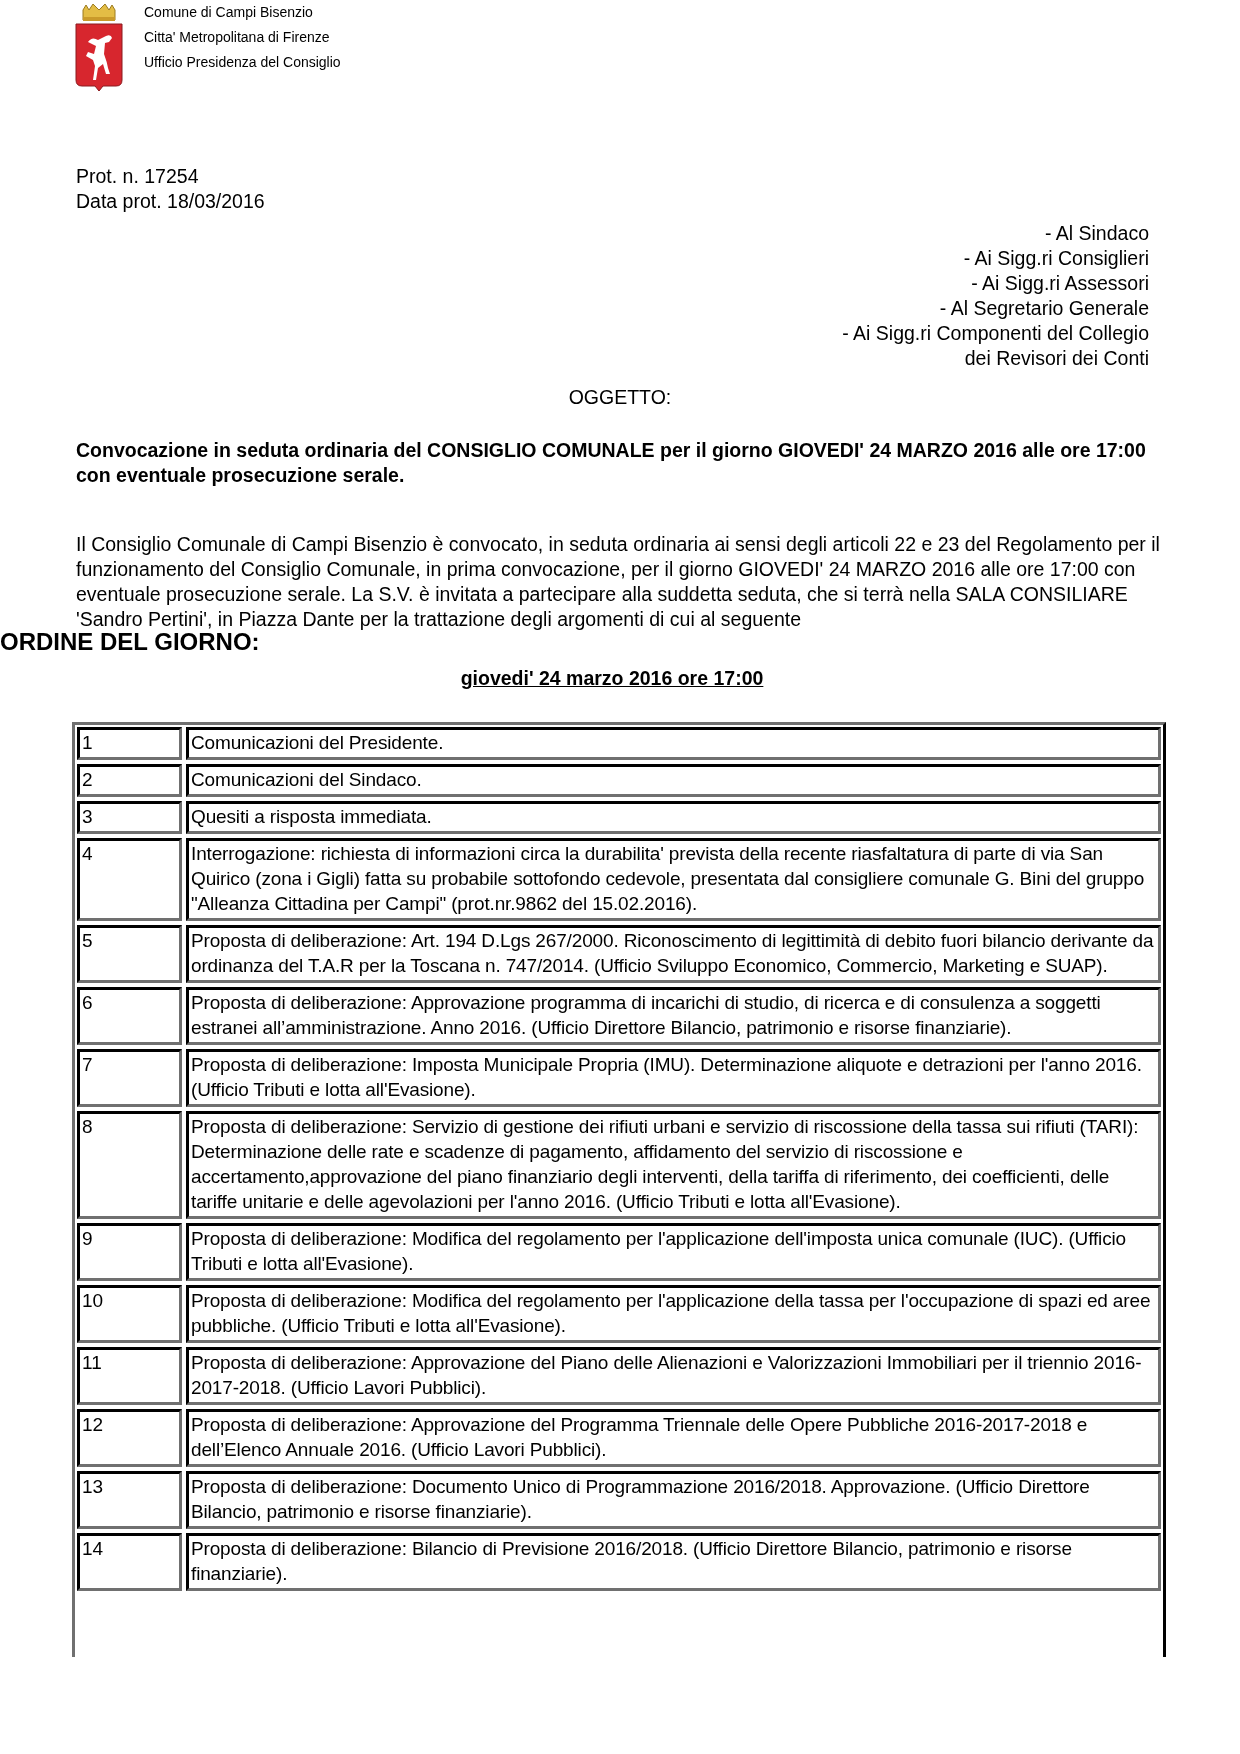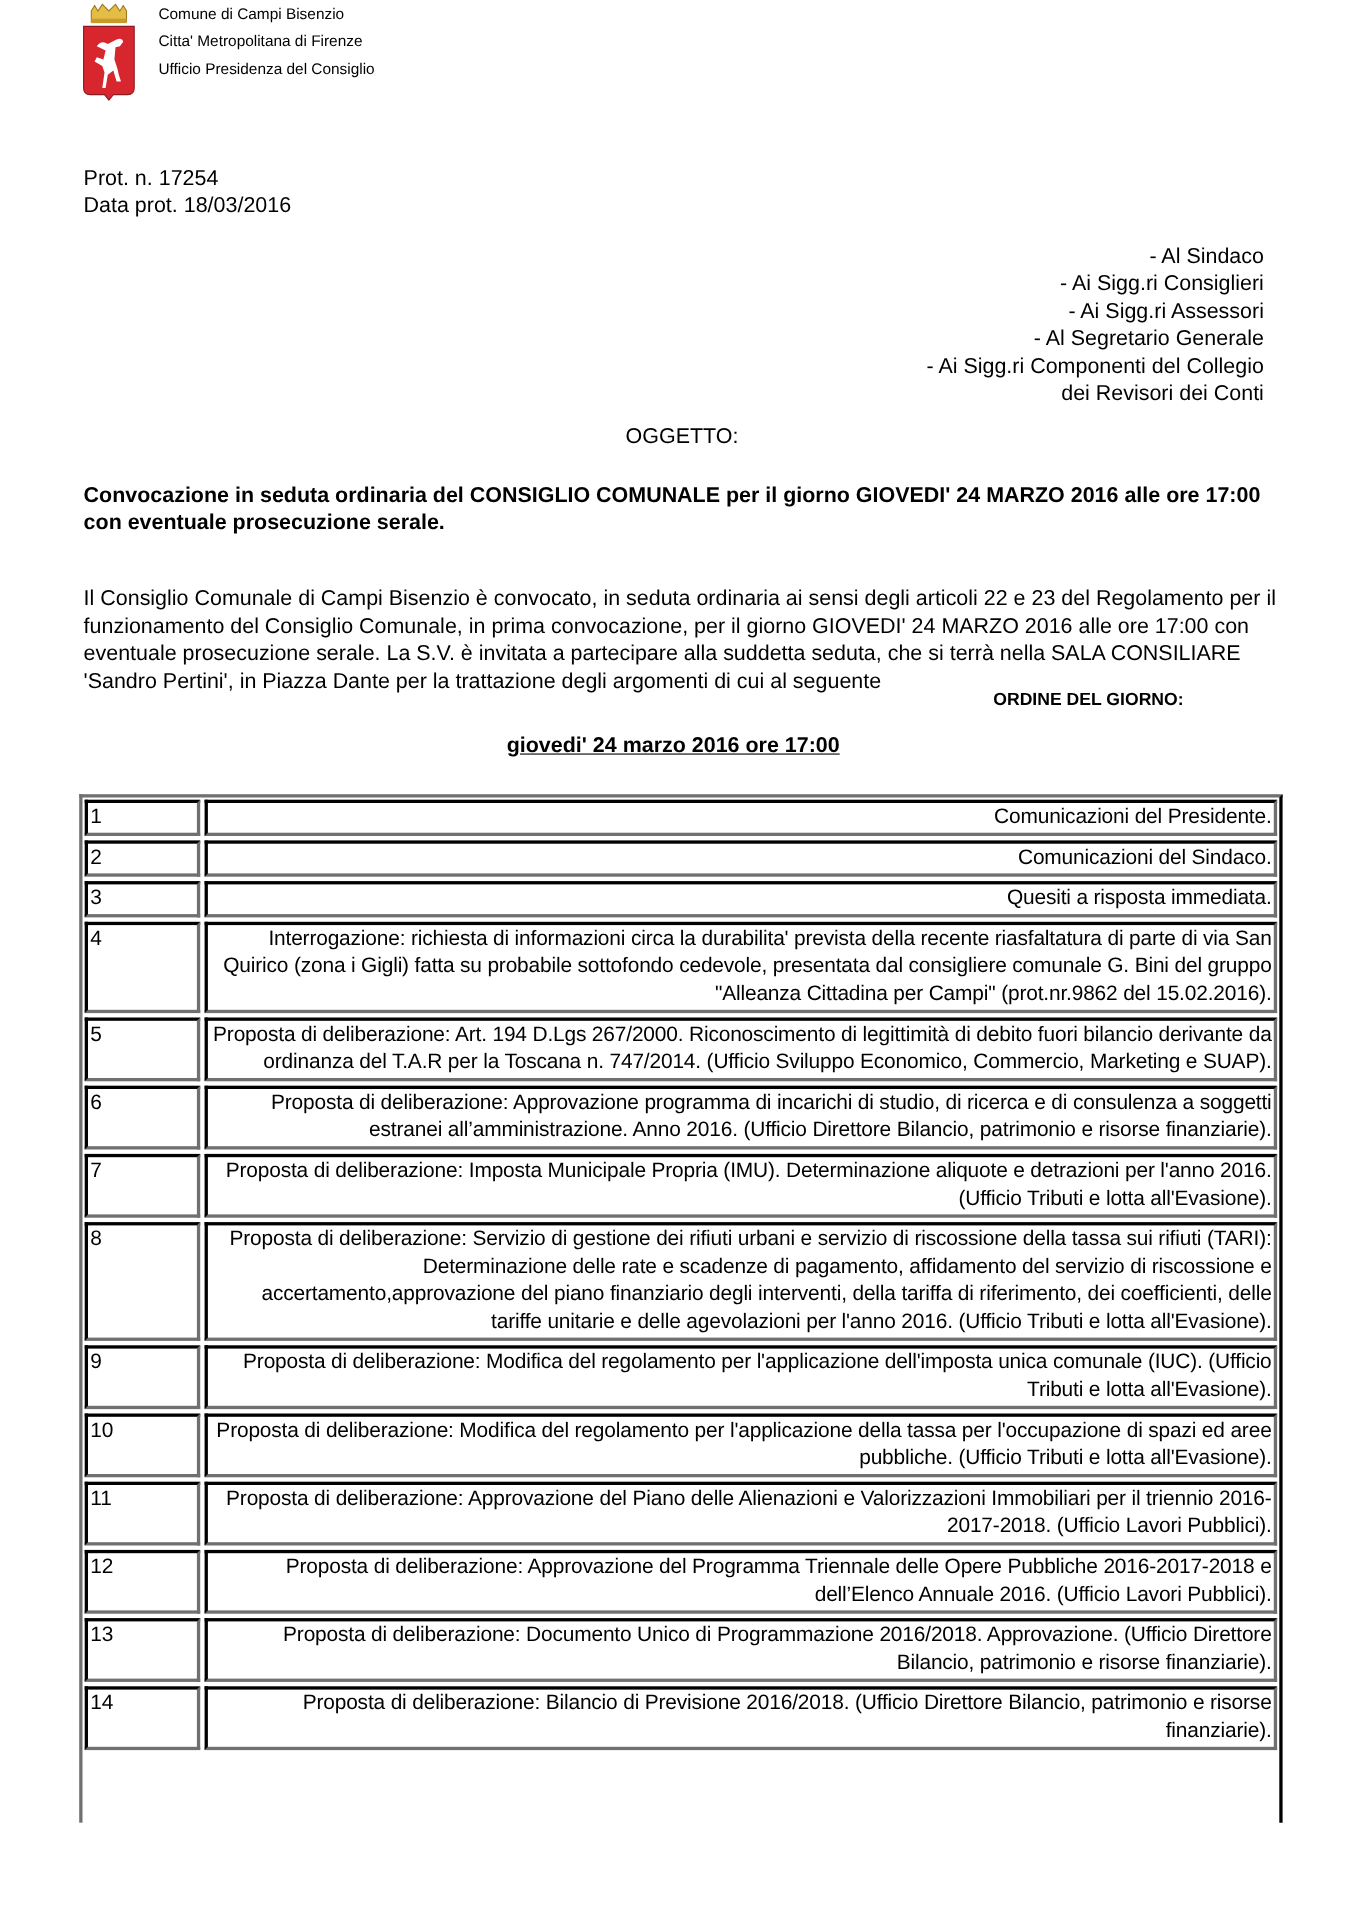--- a/index.html
+++ b/index.html
@@ -4,44 +4,44 @@
 <style>
   html, body { margin: 0; padding: 0; background: #ffffff; }
   body {
     width: 1240px; height: 1754px; position: relative; overflow: hidden;
     font-family: "Liberation Sans", sans-serif; color: #000; font-size: 19px;
   }
   .abs { position: absolute; }
   .logo { left: 74px; top: 2px; width: 50px; height: 90px; }
   .header { left: 144px; top: 0px; line-height: 25px; font-size: 14px; }
   .header div { white-space: nowrap; }
-  .prot { left: 76px; top: 150px; line-height: 25px; font-size: 19.5px; }
+  .prot { left: 76px; top: 164px; line-height: 25px; font-size: 19.5px; }
   .recipients { right: 91px; top: 221px; line-height: 25px; text-align: right; font-size: 19.5px; white-space: nowrap; }
   .oggetto { left: 0; width: 1240px; top: 386px; text-align: center; font-weight: normal; font-size: 19.5px; }
   .subject { left: 76px; width: 1100px; top: 438px; line-height: 25px; font-weight: bold; font-size: 19.5px; }
   .intro { left: 76px; width: 1092px; top: 532px; line-height: 25px; font-size: 19.5px; }
-  .ordine { left: 0; width: 1076px; top: 628px; text-align: right; font-weight: bold; font-size: 16px; }
+  .ordine { left: 0; width: 1076px; top: 628px; text-align: left; font-weight: bold; font-size: 24px; }
   .seduta-date { left: 0; width: 1224px; top: 667px; text-align: center; font-weight: bold; text-decoration: underline; font-size: 19.5px; }
 
   .agenda {
     left: 72px; top: 722px; width: 1094px;
     border-top: 3px solid #707070; border-left: 3px solid #707070;
     border-right: 3px solid #000; border-bottom: none;
     padding: 2px 2px 0 2px; box-sizing: border-box;
     height: 935px;
   }
   .row { display: flex; margin-bottom: 4px; }
   .cell {
     box-sizing: border-box; padding: 0 2px 2px 2px;
     border-top: 3px solid #000; border-left: 3px solid #000;
     border-right: 3px solid #707070; border-bottom: 3px solid #707070;
     line-height: 25px; font-size: 19px; background: #fff;
   }
   .cell.num { width: 105px; margin-right: 4px; }
-  .cell.text { flex: 1; letter-spacing: -0.15px; text-align: right; }
+  .cell.text { flex: 1; letter-spacing: -0.15px; }
 </style>
 </head>
 <body>
 
 <div class="abs logo">
   <svg width="50" height="90" viewBox="0 0 50 90">
 
     <path d="M9 8 L12 3 L15 8 L19 2 L25 8 L31 2 L35 8 L38 3 L41 8 L41 18 L9 18 Z" fill="#e3bd45" stroke="#9a7a20" stroke-width="1"></path>
     <rect x="9" y="15" width="32" height="4" fill="#c99a2a"></rect>
 

